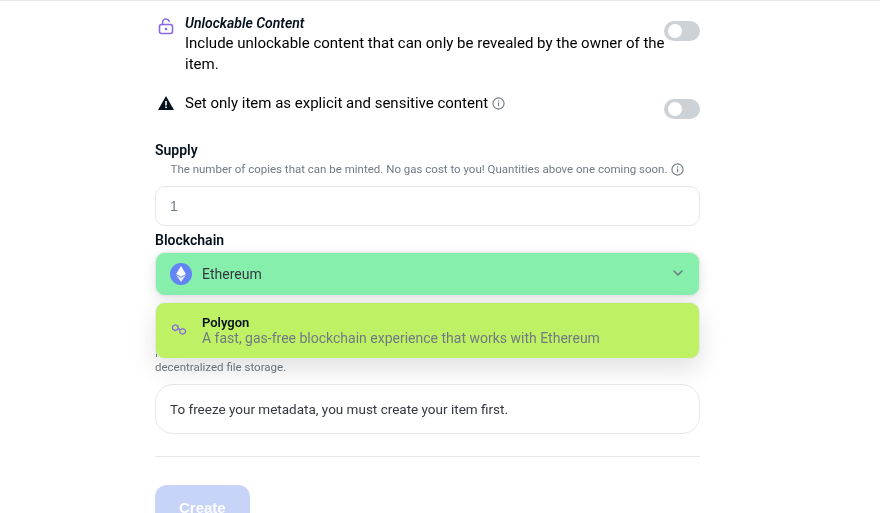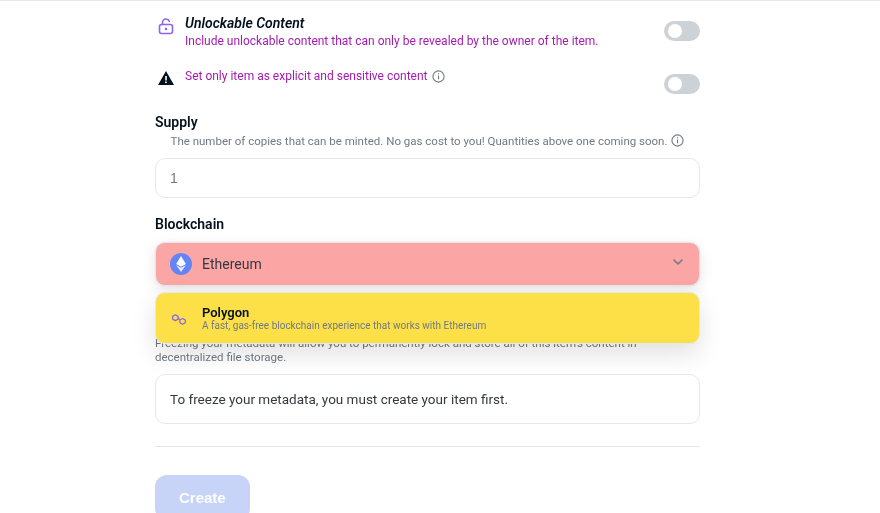--- a/index.html
+++ b/index.html
@@ -34,22 +34,22 @@
   }
   .setting-text { flex: 1; }
   .setting-title {
     font-weight: 600;
     font-size: 14px;
     color: #04111d;
     margin-bottom: 2px;
     font-style: italic;
   }
   .setting-desc {
-    font-size: 12px;
-    color: #a21caf;
+    font-size: 15px;
+    color: #000000;
     line-height: 1.4;
     display: flex;
     align-items: center;
     gap: 4px;
   }
   .toggle {
     position: absolute;
     right: 0;
     top: 6px;
     width: 36px;
@@ -89,32 +89,32 @@
     border: 1px solid #e5e8eb;
     border-radius: 10px;
     background: #fff;
     font-size: 14px;
     color: #353840;
     padding: 11px 14px;
     outline: none;
   }
 
   .field-block { margin-bottom: 22px; }
-  .field-block.tight { margin-bottom: 18px; }
+  .field-block.tight { margin-bottom: 6px; }
 
   
   .select-wrap {
     position: relative;
     margin-bottom: 0;
   }
   .select-button {
     width: 100%;
     border: 1px solid #e5e8eb;
     border-radius: 10px;
-    background: #fca5a5;
+    background: #86efac;
     font-size: 14px;
     color: #353840;
     padding: 10px 14px;
     display: flex;
     align-items: center;
     gap: 10px;
     box-shadow: 0 4px 14px rgba(0,0,0,0.10), 0 0 0 1px rgba(0,0,0,0.02);
     position: relative;
     z-index: 5;
     cursor: pointer;
@@ -127,54 +127,54 @@
   .eth-badge { background: #6284f5; }
   .chevron {
     margin-left: auto;
     color: #707a83;
   }
   .dropdown-panel {
     position: absolute;
     top: calc(100% + 6px);
     left: 0;
     right: 0;
-    background: #fde047;
+    background: #bef264;
     border: 1px solid #e5e8eb;
     border-radius: 10px;
     box-shadow: 0 10px 24px rgba(0,0,0,0.12);
     padding: 8px 10px;
     z-index: 10;
   }
   .dropdown-option {
     display: flex;
     align-items: flex-start;
     gap: 12px;
     padding: 4px 2px;
     cursor: pointer;
   }
   .poly-badge {
     width: 22px; height: 22px; border-radius: 50%;
     display: flex; align-items: center; justify-content: center;
     flex: 0 0 22px;
     margin-top: 4px;
   }
   .opt-title { font-weight: 600; font-size: 13px; color: #04111d; }
-  .opt-desc  { font-size: 10px; color: #707a83; }
+  .opt-desc  { font-size: 14px; color: #707a83; }
 
   
   .freeze-context {
     font-size: 11.5px;
     color: #707a83;
     margin-top: 50px;
     margin-bottom: 10px;
   }
   .freeze-box {
     width: 100%;
     border: 1px solid #e5e8eb;
-    border-radius: 10px;
+    border-radius: 18px;
     background: #fff;
     font-size: 13.5px;
     color: #353840;
     padding: 16px 14px;
   }
 
   .divider {
     height: 1px; width: 100%; background: #e5e8eb;
     margin: 22px 0 28px 0;
   }
@@ -250,21 +250,21 @@
             <rect x="6.4" y="6" width="1.2" height="4" fill="#707a83"></rect>
             <rect x="6.4" y="3.6" width="1.2" height="1.2" fill="#707a83"></rect>
           </svg>
       </span>
     </div>
     <input class="text-input" disabled="" style="color: rgb(112, 122, 131);" value="1">
   </div>
 
   
   <div class="field-block">
-    <div class="section-label" style="margin-bottom:10px;">Blockchain</div>
+    <div class="section-label" style="margin-bottom:4px;">Blockchain</div>
     <div class="select-wrap">
       <div class="select-button">
         <span class="chain-badge eth-badge">
           <svg width="12" height="16" viewBox="0 0 12 18">
             <path d="M6 0 L11.5 9 L6 12 L0.5 9 Z" fill="#fff" opacity="0.95"></path>
             <path d="M6 13.2 L11.5 10.2 L6 18 L0.5 10.2 Z" fill="#fff" opacity="0.85"></path>
           </svg>
         </span>
         <span>Ethereum</span>
         <span class="chevron">

